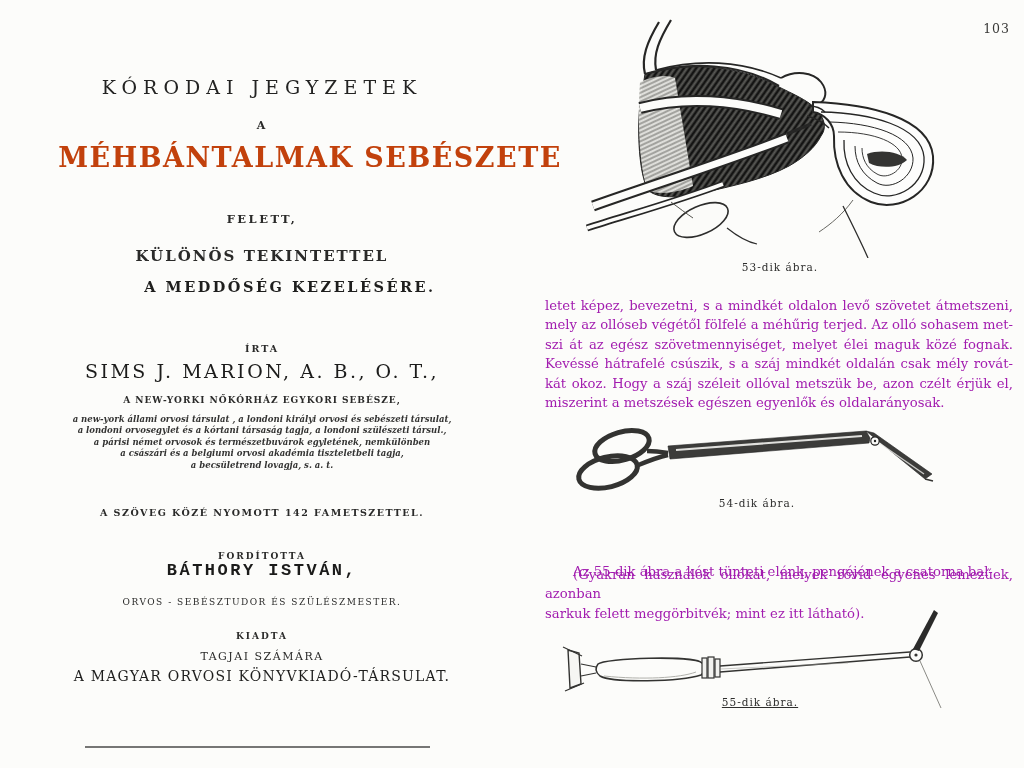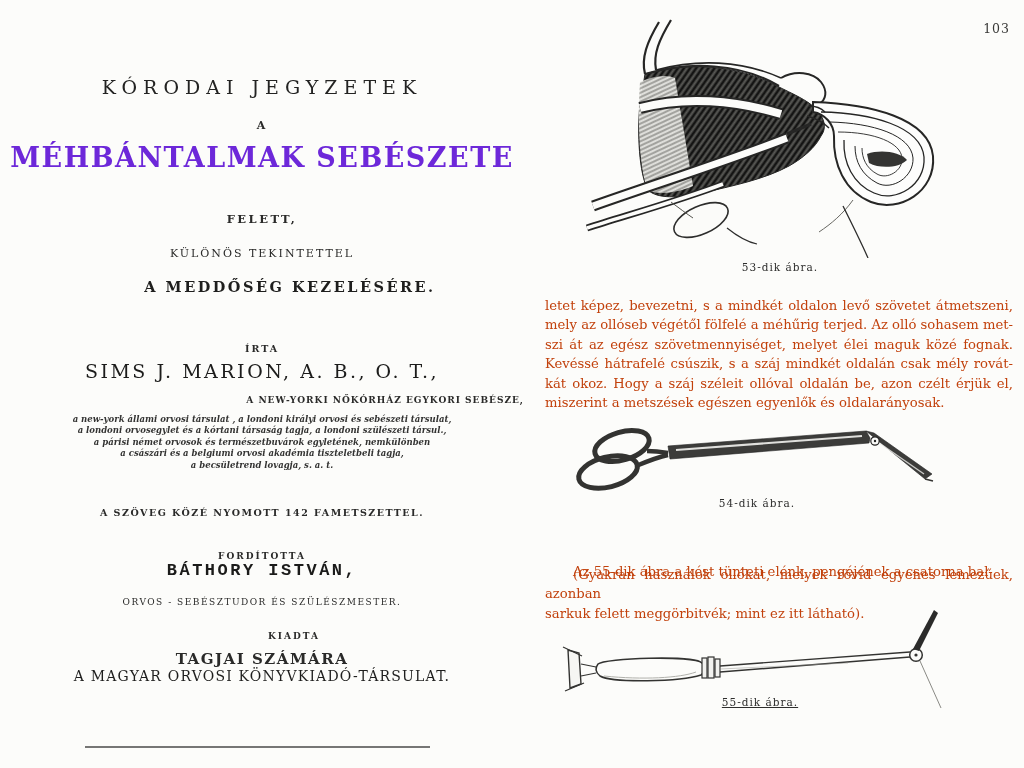--- a/index.html
+++ b/index.html
@@ -6,39 +6,39 @@
   .spread{
     position:relative;width:1024px;height:768px;background:#fcfcfa;
     overflow:hidden;font-family:"DejaVu Serif","Liberation Serif",serif;
     color:#2a2a29;margin:0 auto;
   }
   .abs{position:absolute;}
   
   .lp{left:0;width:524px;text-align:center;}
   .series-title{top:76px;font-size:19px;letter-spacing:6px;color:#232322;}
   .article-a{top:119px;font-size:11px;letter-spacing:2px;font-weight:bold;}
-  .main-title{top:142px;font-size:27px;font-weight:bold;letter-spacing:1.5px;color:#6d28d9;}
+  .main-title{top:142px;font-size:27px;font-weight:bold;letter-spacing:1.5px;color:#c2410c;margin-left:48px;}
   .sub-felett{top:212px;font-size:11.5px;letter-spacing:2.5px;font-weight:bold;}
-  .sub-kulonos{top:247px;font-size:11px;letter-spacing:2px;font-weight:normal;}
+  .sub-kulonos{top:247px;font-size:15px;letter-spacing:2px;font-weight:bold;}
   .sub-meddoseg{top:278px;font-size:14.5px;letter-spacing:2.5px;font-weight:bold;color:#1e1e1d;padding-left:28px;}
   .irta{top:343px;font-size:9.5px;letter-spacing:2px;font-weight:bold;}
   .author{top:360px;font-size:19px;letter-spacing:2.5px;color:#1c1c1b;}
-  .author-role{top:395px;font-size:9px;letter-spacing:1px;font-weight:bold;text-align:right;}
+  .author-role{top:395px;font-size:9px;letter-spacing:1px;font-weight:bold;}
   .creds{top:414px;font-size:8.5px;line-height:11.4px;font-style:italic;font-weight:bold;color:#333332;}
   .woodcut{top:507px;font-size:9.5px;letter-spacing:1.5px;font-weight:bold;}
   .fordit{top:551px;font-size:9px;letter-spacing:2px;font-weight:bold;}
   .translator{top:561px;font-size:17px;letter-spacing:2.5px;font-weight:bold;color:#1b1b1a;font-family:Liberation Mono, monospace;}
   .translator-role{top:597px;font-size:9px;letter-spacing:1.5px;}
-  .kiadta{top:631px;font-size:9px;letter-spacing:2px;font-weight:bold;padding-left:32px;}
-  .pub1{top:650px;font-size:15px;letter-spacing:1.5px;font-weight:bold;}
+  .kiadta{top:631px;font-size:9px;letter-spacing:2px;font-weight:bold;}
+  .pub1{top:650px;font-size:11px;letter-spacing:1.5px;font-weight:normal;}
   .pub2{top:668px;font-size:14px;letter-spacing:1.2px;color:#1e1e1d;}
   .bottom-rule{top:746px;left:85px;width:345px;height:2px;background:#4a4a48;opacity:.75;}
   
   .page-num{top:8px;left:958px;width:52px;text-align:right;font-size:12.5px;letter-spacing:1px;color:#3a3a38;margin-top:13px;}
-  .body-block{left:545px;width:468px;font-size:13.2px;line-height:19.4px;color:#c2410c;}
+  .body-block{left:545px;width:468px;font-size:13.2px;line-height:19.4px;color:#a21caf;}
   .jl{text-align:justify;text-align-last:justify;}
   .ll{text-align:left;}
   .ind{text-indent:28px;}
   .p1{top:296px;}
   .p2{top:523px;margin-top:42px;}
   .p3{top:562px;}
   .caption{font-size:10.5px;letter-spacing:1px;text-align:center;color:#2e2e2d;}
   .cap53{top:261px;left:680px;width:200px;}
   .cap54{top:497px;left:657px;width:200px;}
   .cap55{top:696px;left:660px;width:200px;text-decoration:underline;}
@@ -131,21 +131,21 @@
       <path d="M 268,184 C 258,198 246,208 234,216" fill="none" stroke="#676762" stroke-width="1"></path>
       <path d="M 258,190 C 268,210 276,226 283,242" fill="none" stroke="#2d2d2c" stroke-width="1.3"></path>
     </svg>
     <div class="abs caption cap53">53-dik ábra.</div>
 
     <div class="abs body-block p1">
       <div class="jl">letet képez, bevezetni, s a mindkét oldalon levő szövetet átmetszeni,</div>
       <div class="jl">mely az ollóseb végétől fölfelé a méhűrig terjed. Az olló sohasem met-</div>
       <div class="jl">szi át az egész szövetmennyiséget, melyet élei maguk közé fognak.</div>
       <div class="jl">Kevéssé hátrafelé csúszik, s a száj mindkét oldalán csak mély rovát-</div>
-      <div class="jl">kát okoz. Hogy a száj széleit ollóval oldalán be, azon czélt érjük el,</div>
+      <div class="jl">kát okoz. Hogy a száj széleit ollóval metszük be, azon czélt érjük el,</div>
       <div class="ll">miszerint a metszések egészen egyenlők és oldalarányosak.</div>
     </div>
 
     <svg class="fig fig54" width="395" height="80" viewBox="0 0 395 80">
       <ellipse cx="72" cy="31" rx="28" ry="14" transform="rotate(-16 72 31)" fill="none" stroke="#333331" stroke-width="5"></ellipse>
       <ellipse cx="58" cy="57" rx="30" ry="15" transform="rotate(-14 58 57)" fill="none" stroke="#333331" stroke-width="5"></ellipse>
       <path d="M 97,36 C 106,36 112,37 118,38" fill="none" stroke="#333331" stroke-width="4.5"></path>
       <path d="M 86,51 C 98,46 108,42 118,40" fill="none" stroke="#333331" stroke-width="4.5"></path>
       <polygon points="118,31 316,16 320,23 319,28 120,44" fill="#3c3c3a" stroke="#222221" stroke-width="0.6"></polygon>
       <path d="M 126,35 L 312,21" stroke="#f2f2ef" stroke-width="2" opacity="0.9"></path>

